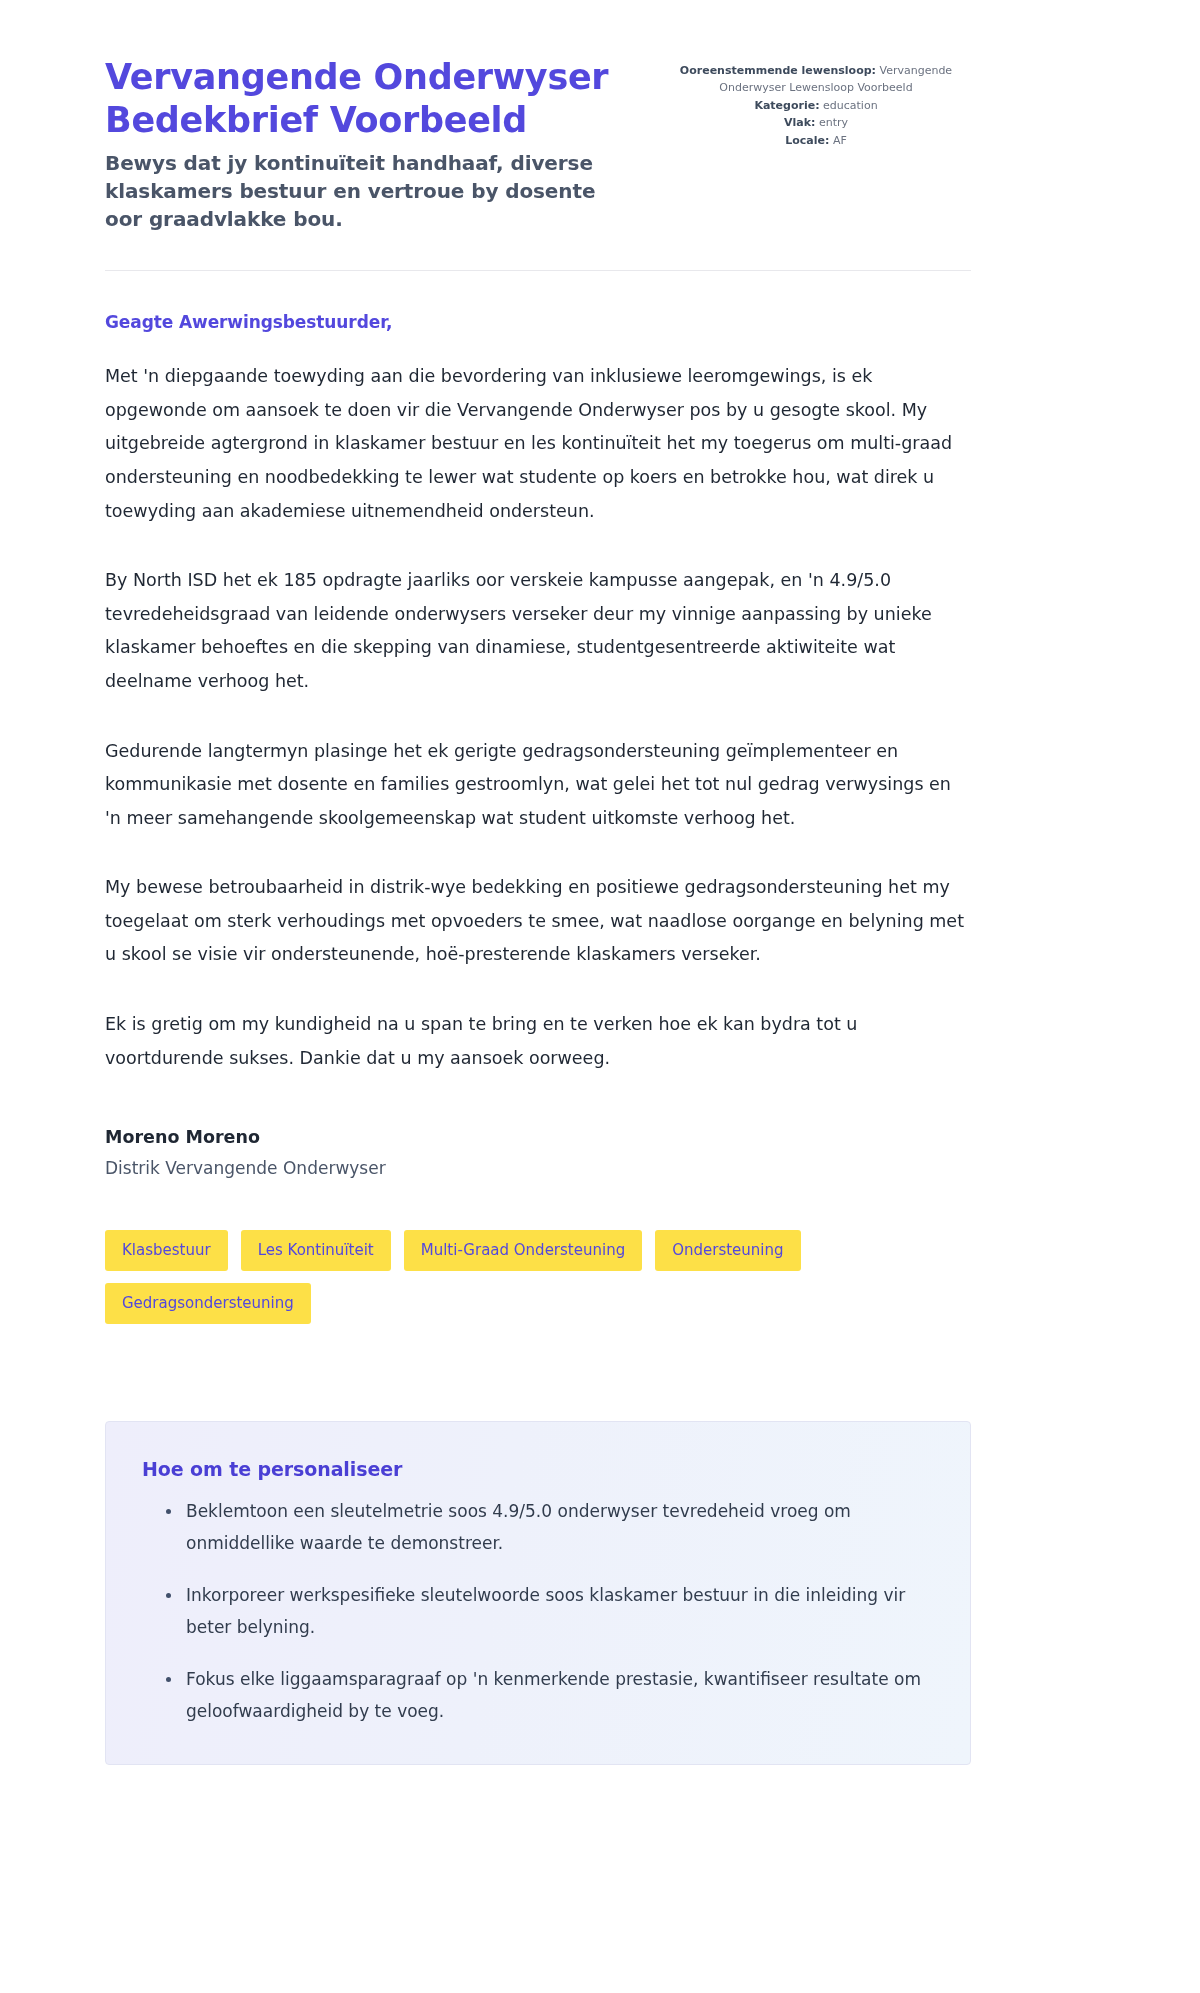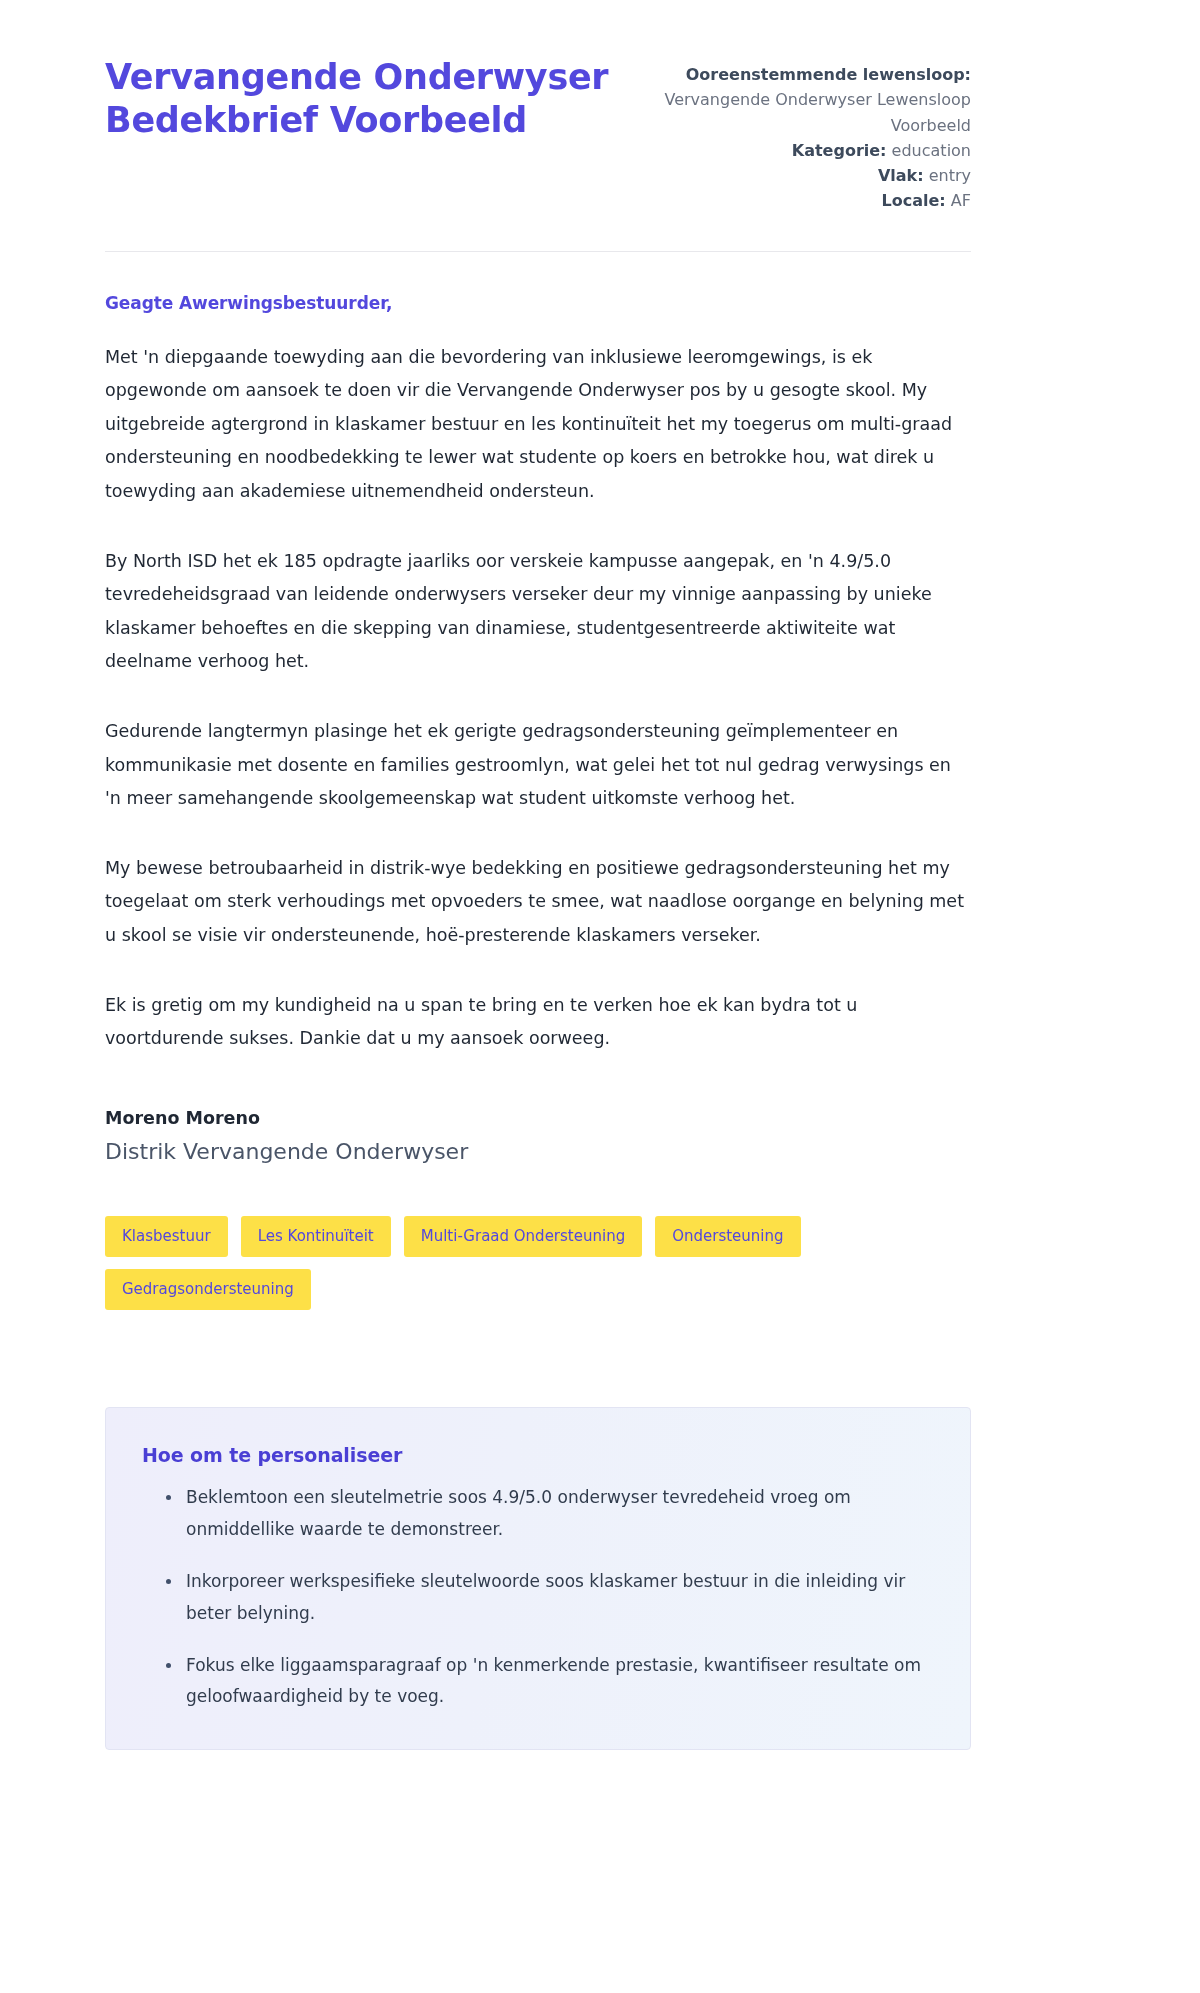--- a/index.html
+++ b/index.html
@@ -46,22 +46,22 @@
     font-size: 20px;
     line-height: 1.38;
     font-weight: bold;
     color: #4a5568;
     letter-spacing: -0.1px;
   }
 
   .meta {
     flex: 0 0 auto;
     width: 310px;
-    text-align: right;
-    font-size: 16px;
+    text-align: center;
+    font-size: 11px;
     line-height: 1.58;
     color: #718096;
     padding-top: 6px;
   }
   .meta-row { display: block; }
   .meta-label {
     font-weight: bold;
     color: #3d4a5c;
   }
   .meta-value { color: #6b7280; }
@@ -93,21 +93,21 @@
 
   .signature-block { margin-top: 52px; }
   .sign-name {
     margin: 0;
     font-size: 17.5px;
     font-weight: bold;
     color: #1f2733;
   }
   .sign-role {
     margin: 11px 0 0 0;
-    font-size: 22px;
+    font-size: 17px;
     color: #4a5568;
   }
 
   
   .tags {
     margin-top: 52px;
     display: flex;
     flex-wrap: wrap;
     gap: 12px 13px;
     max-width: 800px;
@@ -164,20 +164,21 @@
 </style>
 </head>
 <body>
 
 <div class="page">
 
   <div class="header">
 
     <div class="header-left">
       <h1 class="doc-title">Vervangende Onderwyser Bedekbrief Voorbeeld</h1>
+      <p class="doc-subtitle">Bewys dat jy kontinuïteit handhaaf, diverse klaskamers bestuur en vertroue by dosente oor graadvlakke bou.</p>
     </div>
 
     <div class="meta">
       <div class="meta-row">
         <span class="meta-label">Ooreenstemmende lewensloop:</span>
         <span class="meta-value">Vervangende Onderwyser Lewensloop Voorbeeld</span>
       </div>
       <div class="meta-row">
         <span class="meta-label">Kategorie:</span>
         <span class="meta-value">education</span>

